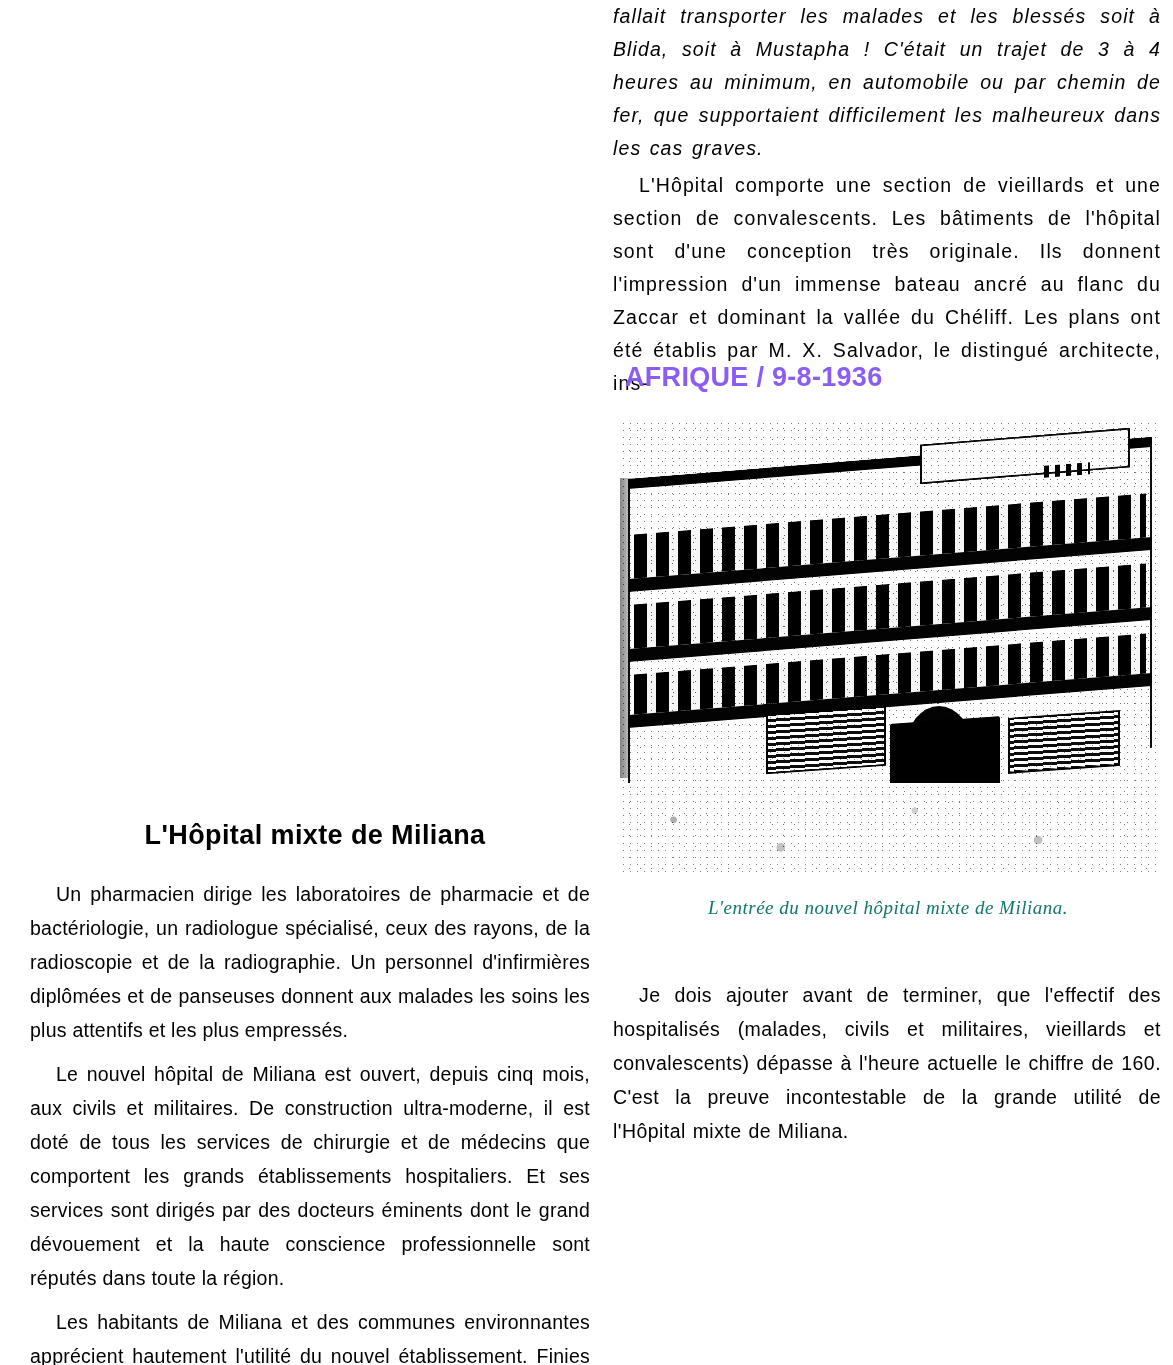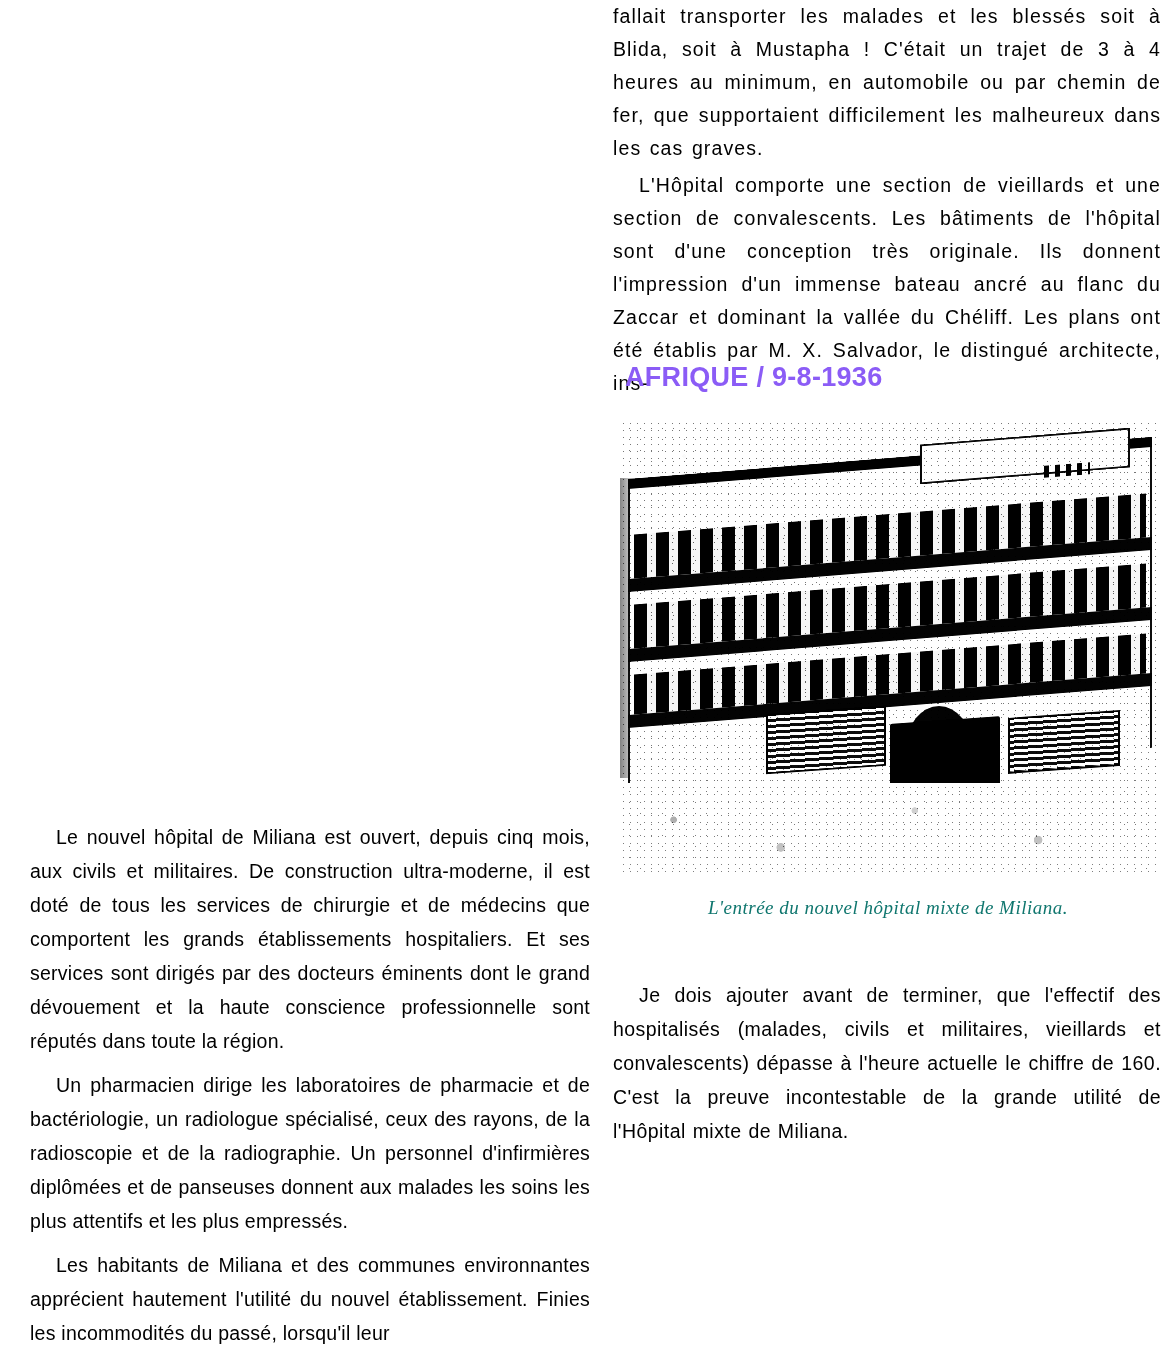--- a/index.html
+++ b/index.html
@@ -68,20 +68,21 @@
     text-align: justify;
     letter-spacing: 1.1px;
     word-spacing: 2px;
   }
   .airy p {
     margin: 0 0 4px 0;
     text-indent: 26px;
   }
   .airy p.noindent {
     text-indent: 0;
+    font-style: italic;
   }
   .right-col-bottom p {
     letter-spacing: 0.45px;
     word-spacing: 1px;
   }
 
   
   .source-label {
     position: absolute;
     left: 625px;
@@ -310,20 +311,21 @@
   </div>
 
   <div class="right-col-bottom">
     <div class="body-text">
       <p>Je dois ajouter avant de terminer, que l'effectif des hospitalisés (malades, civils et militaires, vieillards et convalescents) dépasse à l'heure actuelle le chiffre de 160. C'est la preuve incontestable de la grande utilité de l'Hôpital mixte de Miliana.</p>
     </div>
 
   </div>
 
   <div class="left-col">
+    <h1 class="article-title">L'Hôpital mixte de Miliana</h1>
     <div class="body-text">
+      <p>Un pharmacien dirige les laboratoires de pharmacie et de bactériologie, un radiologue spécialisé, ceux des rayons, de la radioscopie et de la radiographie. Un personnel d'infirmières diplômées et de panseuses donnent aux malades les soins les plus attentifs et les plus empressés.</p>
       <p>Le nouvel hôpital de Miliana est ouvert, depuis cinq mois, aux civils et militaires. De construction ultra-moderne, il est doté de tous les services de chirurgie et de médecins que comportent les grands établissements hospitaliers. Et ses services sont dirigés par des docteurs éminents dont le grand dévouement et la haute conscience professionnelle sont réputés dans toute la région.</p>
-      <p>Un pharmacien dirige les laboratoires de pharmacie et de bactériologie, un radiologue spécialisé, ceux des rayons, de la radioscopie et de la radiographie. Un personnel d'infirmières diplômées et de panseuses donnent aux malades les soins les plus attentifs et les plus empressés.</p>
       <p>Les habitants de Miliana et des communes environnantes apprécient hautement l'utilité du nouvel établissement. Finies les incommodités du passé, lorsqu'il leur</p>
     </div>
   </div>
 
 </div>
 
 </body></html>

